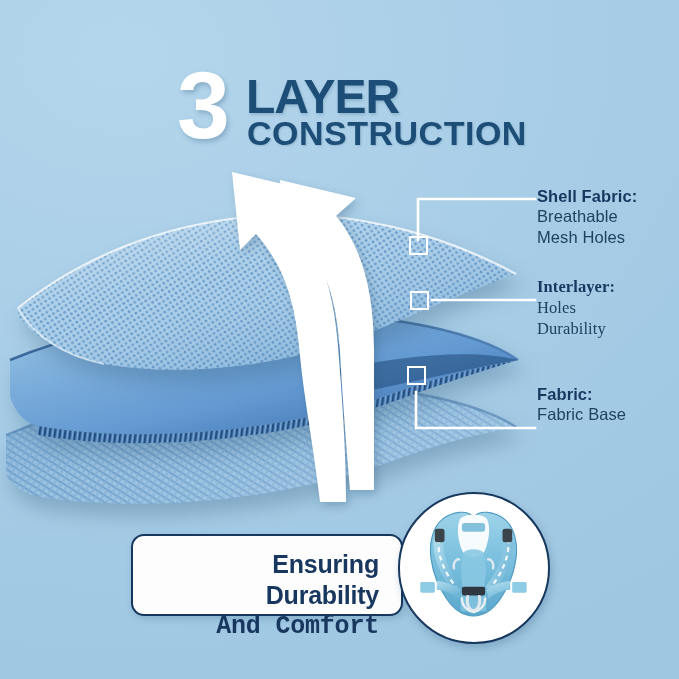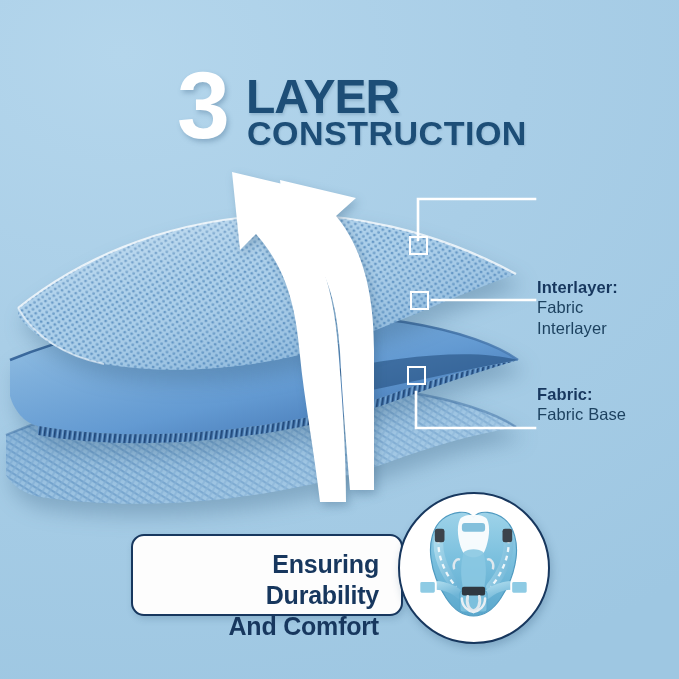--- a/index.html
+++ b/index.html
@@ -78,21 +78,21 @@
     background:#fdfdfd;border:2.2px solid #17375e;border-radius:13px;
     box-sizing:border-box;
     box-shadow:2px 3px 7px rgba(45,85,120,.22);
   }
   .banner-txt{
     position:absolute;left:0;top:13px;width:246px;
     text-align:right;color:#17375e;font-weight:800;
     font-size:25px;line-height:31px;letter-spacing:-.2px;
   }
   .banner-l1{display:block;margin-left:44px;}
-  .banner-l2{display:block;}
+  .banner-l2{display:block;font-family:Liberation Mono, monospace;}
 
   
   .harness{
     position:absolute;left:398px;top:492px;width:152px;height:152px;
     border-radius:50%;background:#ffffff;border:2.6px solid #17375e;
     box-sizing:border-box;overflow:hidden;
     box-shadow:2px 4px 9px rgba(45,85,120,.28);
   }
   .harness svg{display:block;}
 </style>
@@ -215,25 +215,30 @@
       <path d="M432,300 L535,300"></path>
 
       <path d="M416,392 L416,428 L535,428"></path>
     </g>
   </svg>
 
   <div class="marker" style="left:409px;top:236px;"></div>
   <div class="marker" style="left:410px;top:291px;"></div>
   <div class="marker" style="left:407px;top:366px;"></div>
 
-
-  <div class="callout" style="left:537px;top:277px;">
+  <div class="callout" style="left:537px;top:186px;">
+    <div class="c-head">Shell Fabric:</div>
+    <div class="c-body">Breathable</div>
+    <div class="c-body">Mesh Holes</div>
+  </div>
+
+  <div class="callout" style="left:537px;top:277px;font-family:Liberation Serif, serif;">
     <div class="c-head">Interlayer:</div>
-    <div class="c-body">Fabric</div>
-    <div class="c-body">Interlayer</div>
+    <div class="c-body">Holes</div>
+    <div class="c-body">Durability</div>
   </div>
 
   <div class="callout" style="left:537px;top:384px;">
     <div class="c-head">Fabric:</div>
     <div class="c-body">Fabric Base</div>
   </div>
 
   <div class="banner">
     <div class="banner-txt">
       <span class="banner-l1">Ensuring Durability</span>

